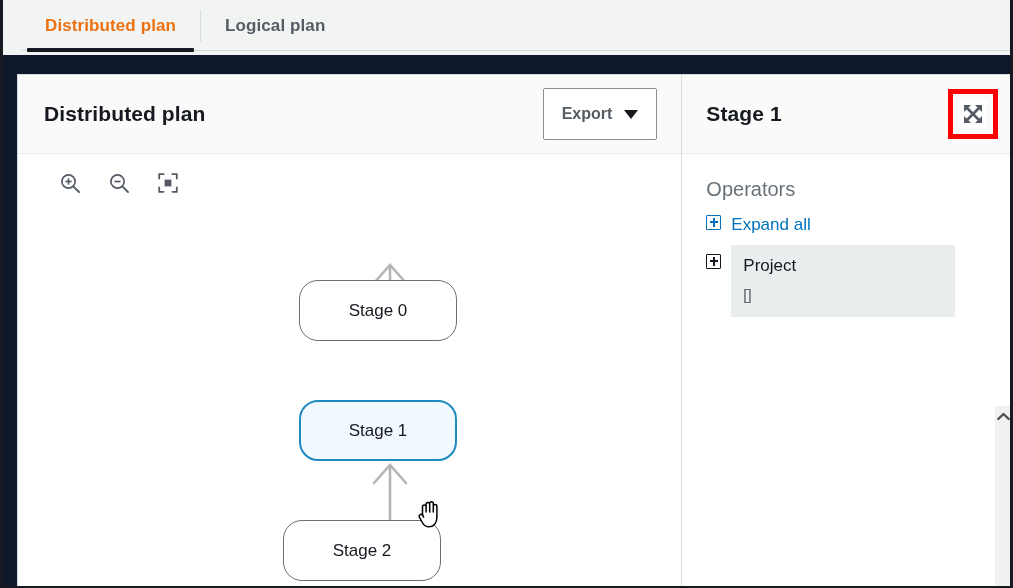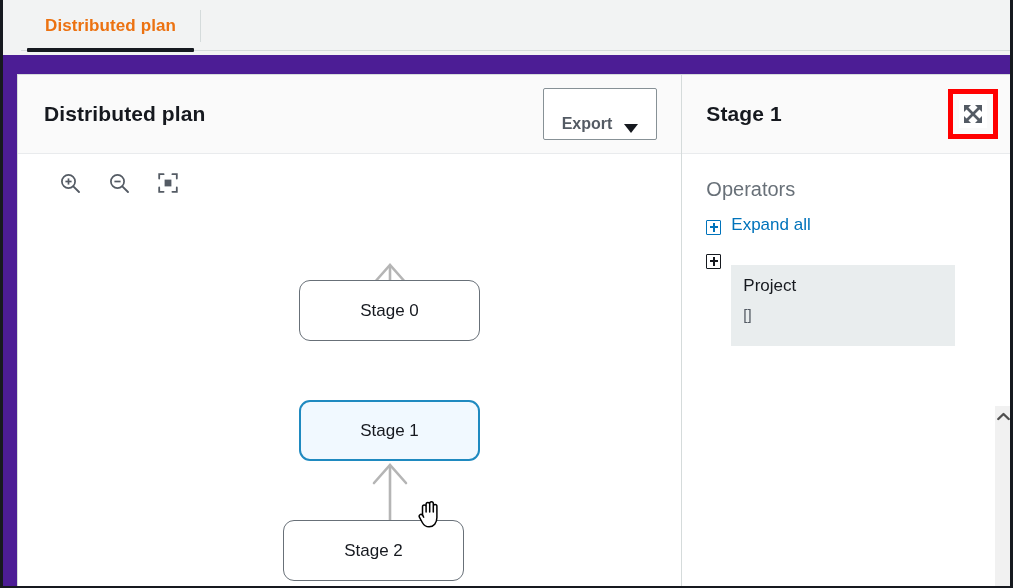--- a/index.html
+++ b/index.html
@@ -16,21 +16,21 @@
     -webkit-font-smoothing: antialiased;
   }
   .page {
     position: relative;
     width: 1013px;
     height: 588px;
     box-sizing: border-box;
     border-left: 3px solid #16191f;
     border-right: 3px solid #16191f;
     border-bottom: 2px solid #16191f;
-    background: #4c1d95;
+    background: #0f172a;
     overflow: hidden;
   }
 
   
   .tabs-bar {
     position: absolute;
     left: 0;
     top: 0;
     width: 1007px;
     height: 55px;
@@ -121,21 +121,21 @@
   .panel-title {
     font-size: 21px;
     font-weight: bold;
     color: #16191f;
     letter-spacing: 0.1px;
   }
   .header-spacer { flex: 1; }
 
   .export-btn {
     display: inline-flex;
-    align-items: flex-end;
+    align-items: center;
     gap: 12px;
     height: 38px;
     padding: 6px 18px;
     background: #ffffff;
     border: 1px solid #879196;
     border-radius: 2px;
     color: #545b64;
     font-size: 16px;
     font-weight: bold;
     cursor: pointer;
@@ -173,24 +173,24 @@
     position: absolute;
     left: 0;
     top: 80px;
     right: 0;
     bottom: 0;
     overflow: hidden;
   }
   .stage-node {
     position: absolute;
     box-sizing: border-box;
-    width: 181px;
+    width: 158px;
     height: 61px;
     border: 1px solid #687078;
-    border-radius: 11px;
+    border-radius: 19px;
     background: #ffffff;
     display: flex;
     align-items: center;
     justify-content: center;
     font-size: 17px;
     color: #16191f;
     cursor: pointer;
     user-select: none;
     font-family: "Liberation Sans", sans-serif;
   }
@@ -263,21 +263,21 @@
     box-sizing: border-box;
   }
   .operators-label {
     font-size: 20px;
     color: #687078;
     padding-left: 24px;
     margin-bottom: 14px;
   }
   .expand-all-row {
     display: flex;
-    align-items: flex-end;
+    align-items: flex-start;
     gap: 10px;
     padding-left: 24px;
     margin-bottom: 8px;
     cursor: pointer;
     width: fit-content;
   }
   .expand-all-link {
     font-size: 17px;
     color: #0073bb;
   }
@@ -314,23 +314,22 @@
   }
   .operator-toggle {
     margin-top: 9px;
     flex: none;
     cursor: pointer;
   }
   .operator-card {
     position: relative;
     background: #e9edee;
     width: 224px;
-    padding: 11px 12px 23px 12px;
-    box-sizing: border-box;
-    margin-top: 20px;
+    padding: 11px 12px 14px 12px;
+    box-sizing: border-box;
   }
   .operator-name {
     font-size: 17px;
     color: #16191f;
     margin-bottom: 10px;
   }
   .operator-meta {
     font-size: 15px;
     color: #545b64;
   }
@@ -361,20 +360,23 @@
 <div class="page">
 
   <div class="tabs-bar">
     <div class="tabs-baseline"></div>
     <div class="tabs-row">
       <div class="tab active">
         <span>Distributed plan</span>
         <span class="tab-underline"></span>
       </div>
       <div class="tab-sep"></div>
+      <div class="tab">
+        <span>Logical plan</span>
+      </div>
     </div>
   </div>
 
   <div class="card">
 
     <div class="left-panel">
 
       <div class="panel-header">
         <div class="panel-title">Distributed plan</div>
         <div class="header-spacer"></div>

